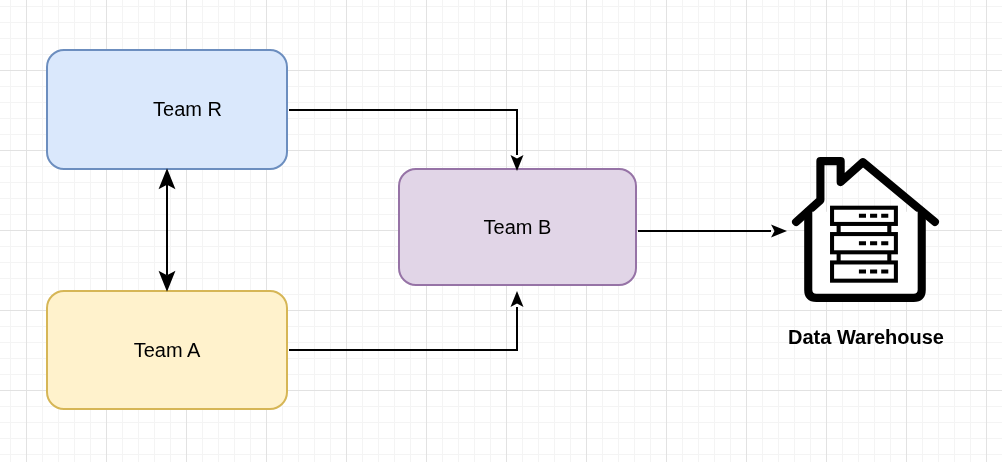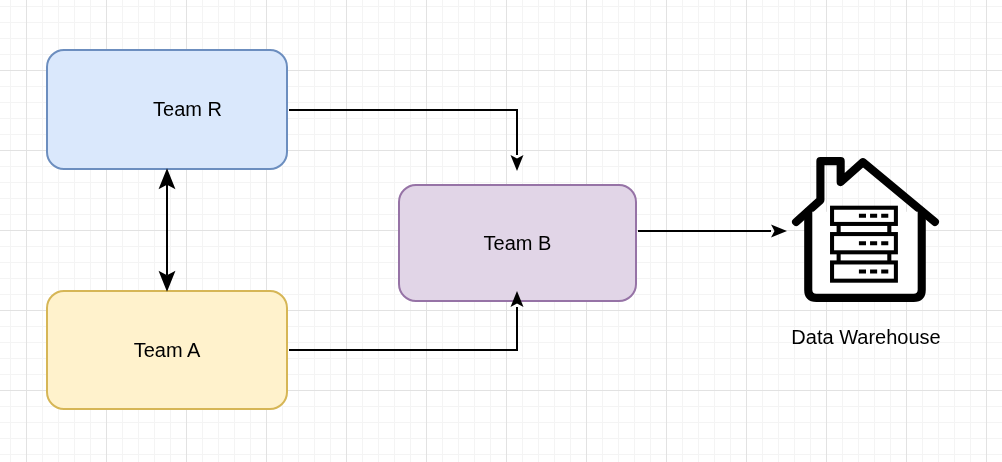--- a/index.html
+++ b/index.html
@@ -36,41 +36,42 @@
   }
   .node-team-r {
     left: 46px; top: 49px; width: 242px; height: 121px;
     background: #dae8fc; border-color: #6c8ebf; padding-left: 41px;
   }
   .node-team-a {
     left: 46px; top: 290px; width: 242px; height: 120px;
     background: #fff2cc; border-color: #d6b656; text-align: right;
   }
   .node-team-b {
-    left: 398px; top: 184px; width: 239px; height: 118px;
+    left: 398px; top: 168px; width: 239px; height: 118px;
     background: #e1d5e7; border-color: #9673a6;
   }
   .edges {
     position: absolute;
     left: 0; top: 0;
     width: 1002px; height: 462px;
   }
   .warehouse-icon {
     position: absolute;
     left: 790px; top: 153px;
     width: 152px; height: 152px;
   }
   .warehouse-label {
     position: absolute;
     left: 766px; top: 326px;
     width: 200px;
     text-align: center;
     font-size: 20px;
     color: #000000;
     white-space: nowrap;
+    font-weight: bold;
   }
 </style>
 </head>
 <body>
 
 <div class="canvas">
 
   <div class="node node-team-r">
     <span>Team R</span>
   </div>

